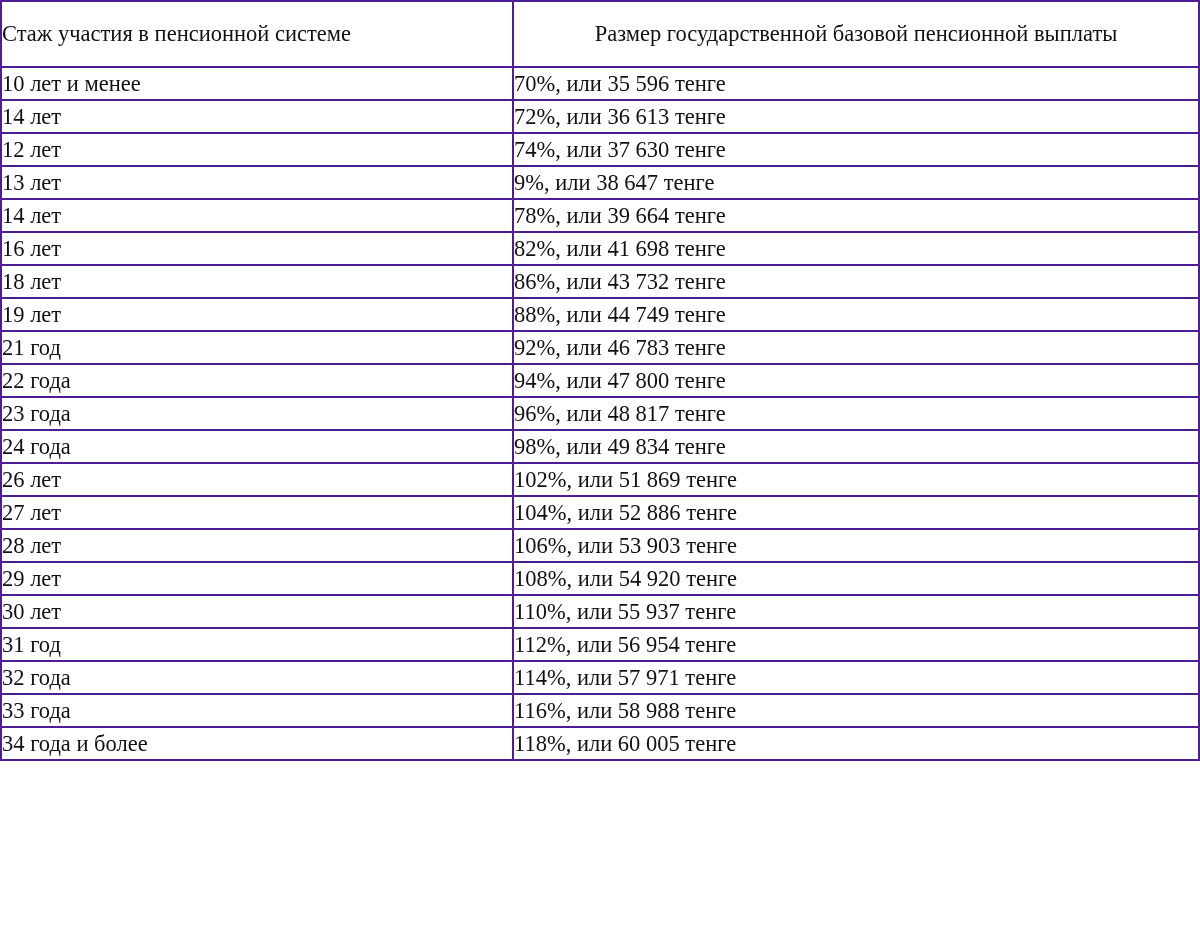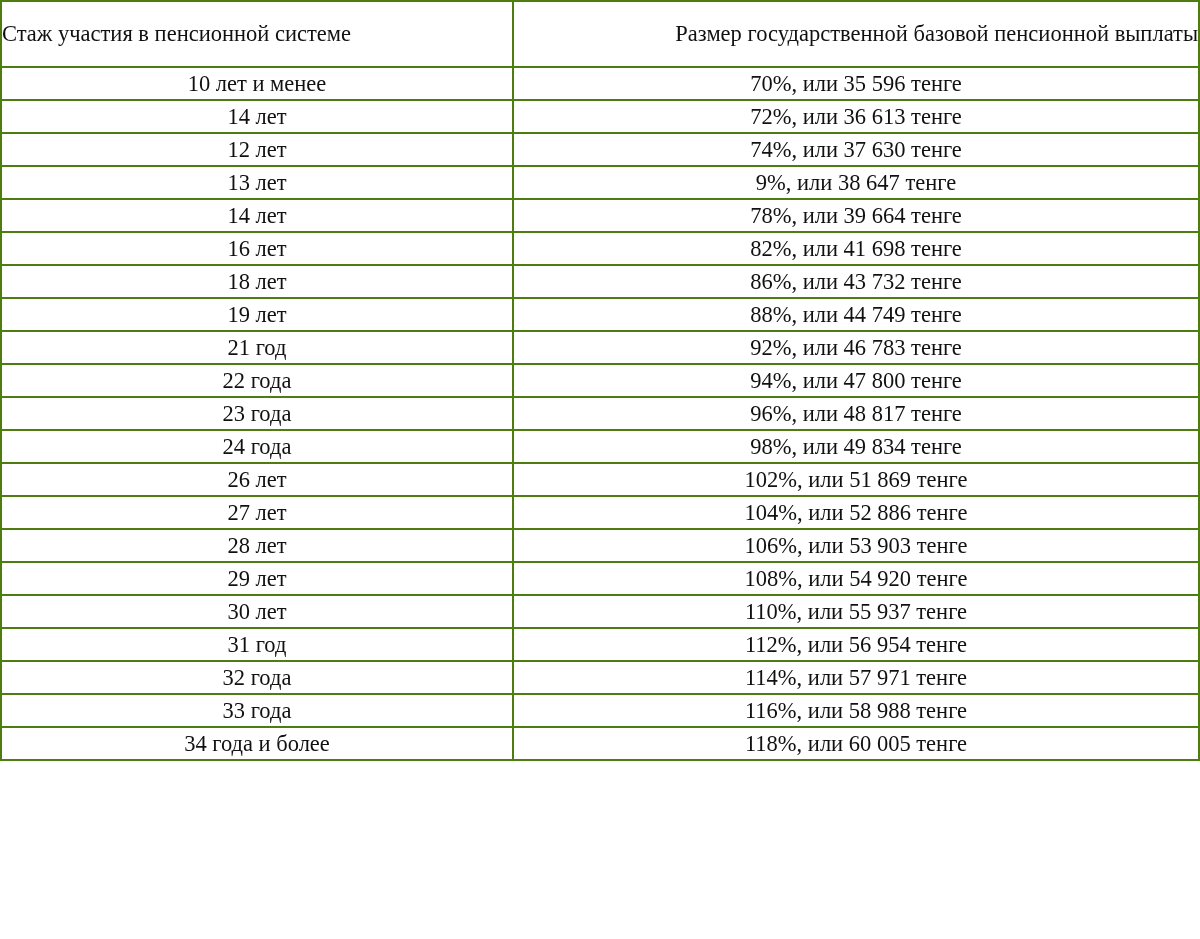--- a/index.html
+++ b/index.html
@@ -14,42 +14,42 @@
       font-family: "Liberation Serif", "DejaVu Serif", serif;
       color: #111111;
     }
     table.pension-table {
       border-collapse: collapse;
       width: 1198px;
       margin: 0;
       table-layout: fixed;
     }
     table.pension-table td, table.pension-table th {
-      border: 2px solid #4d7c0f;
+      border: 2px solid #4c1d95;
       font-weight: normal;
       font-size: 22.5px;
       line-height: 26px;
       padding: 0;
       vertical-align: middle;
     }
     col.c1 { width: 512px; }
     col.c2 { width: 686px; }
     th.h1 {
       text-align: left;
       padding-left: 12px;
       height: 64px;
     }
     th.h2 {
-      text-align: right;
+      text-align: center;
       padding-left: 14px;
       padding-top: 2px;
       line-height: 30px;
     }
     td.cell {
-      text-align: center;
+      text-align: left;
       height: 31px;
     }
   </style>
 </head>
 <body>
 
 <table class="pension-table">
   <colgroup>
     <col class="c1">
     <col class="c2">

